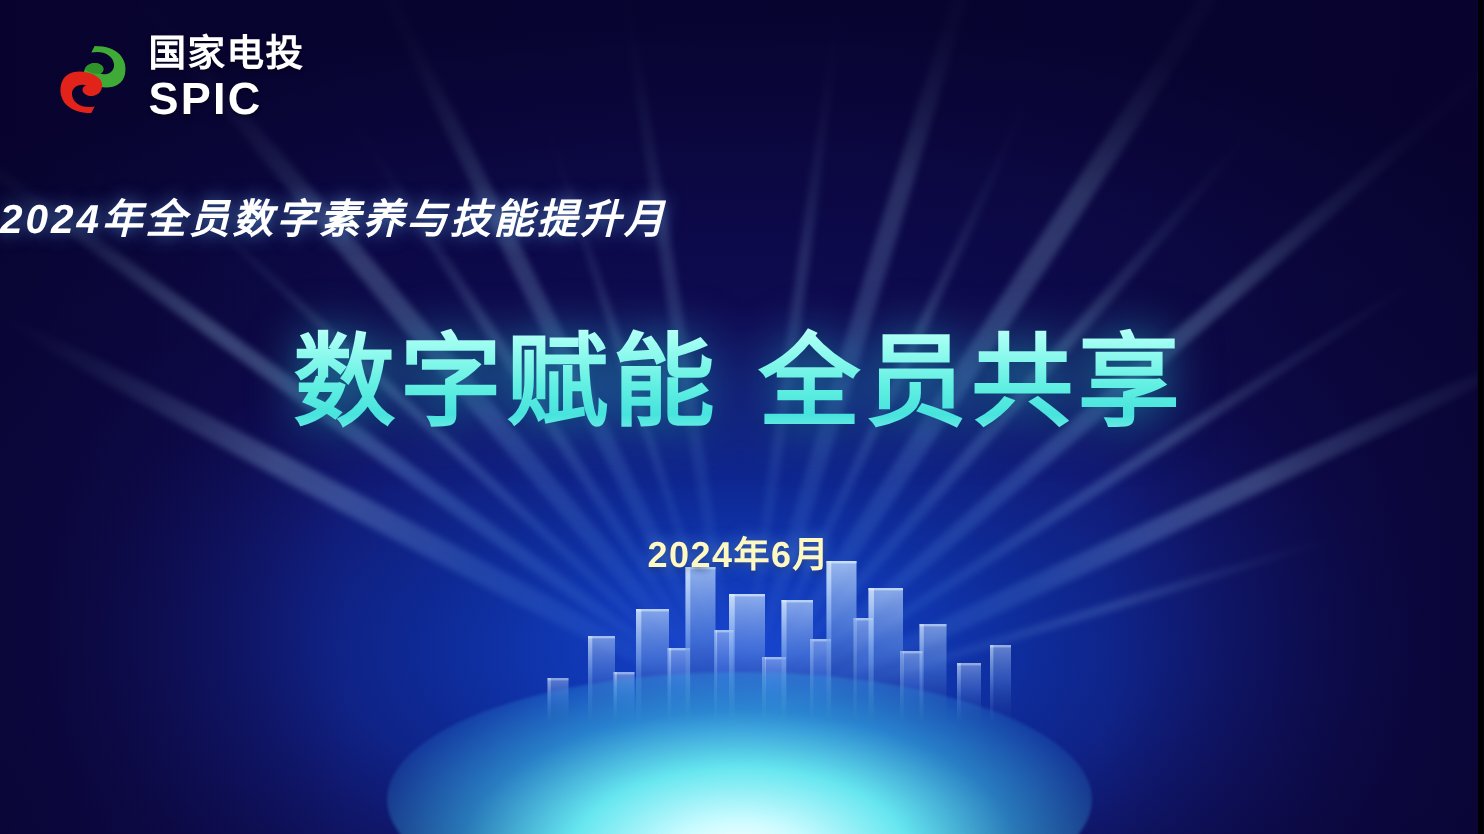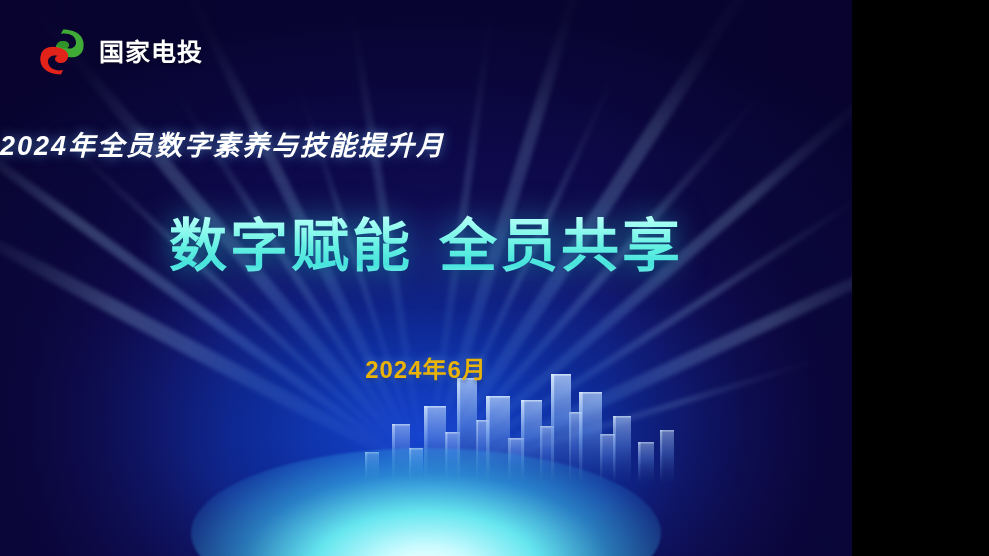--- a/index.html
+++ b/index.html
@@ -3,21 +3,21 @@
 <meta charset="utf-8">
 <title>SPIC Banner</title>
 <style>
   html, body {
     margin: 0;
     padding: 0;
     background: #000;
   }
   #stage {
     position: relative;
-    width: 852px;
+    width: 985px;
     height: 556px;
     overflow: hidden;
     font-family: "Liberation Sans", "DejaVu Sans", sans-serif;
     background: #0d0848;
     user-select: none;
   }
 
   
   .bg-base {
     position: absolute;
@@ -167,21 +167,21 @@
     letter-spacing: 2px;
     text-shadow:
       0 0 12px rgba(120,190,255,0.60),
       0 2px 5px rgba(0,10,60,0.55);
   }
   .headline {
     position: absolute;
     left: 0; right: 0;
     top: 199px;
     text-align: center;
-    font-size: 58px;
+    font-size: 68px;
     font-weight: bold;
     letter-spacing: 3px;
     background: linear-gradient(to bottom,
       #e9fffb 0%,
       #a8fff4 26%,
       #62f0e2 58%,
       #47e3dd 78%,
       #8ff6ee 100%);
     -webkit-background-clip: text;
     background-clip: text;
@@ -191,21 +191,21 @@
             drop-shadow(0 3px 6px rgba(0,20,80,0.55));
   }
   .headline .gap { display: inline-block; width: 26px; }
   .date {
     position: absolute;
     left: 0; right: 0;
     top: 350px;
     text-align: center;
     font-size: 24px;
     font-weight: bold;
-    color: #eab308;
+    color: #fef9c3;
     letter-spacing: 1px;
     text-shadow:
       0 0 10px rgba(130,195,255,0.55),
       0 2px 4px rgba(0,10,60,0.5);
   }
 </style>
 </head>
 <body>
 
 <div id="stage">
@@ -347,20 +347,21 @@
                C74 20, 60 15, 48 18 Z" fill="#3faa35"></path>
       <path d="M48 90 C20 90, 8 74, 12 56 C15 42, 30 38, 44 42
                C56 45, 64 52, 60 62 C57 70, 46 72, 40 67
                C36 64, 37 58, 42 57 C34 54, 24 59, 25 68
                C26 80, 40 85, 52 82 Z" fill="#e2231a"></path>
       <path d="M40 38 C43 30, 54 28, 60 33 C64 36, 63 42, 58 43
                C52 44, 46 42, 40 38 Z" fill="#2e8f28" opacity="0.85"></path>
     </svg>
     <div class="logo-words">
       <span class="logo-cn">国家电投</span>
+      <span class="logo-en">SPIC</span>
     </div>
   </div>
 
   <div class="subtitle">2024年全员数字素养与技能提升月</div>
 
   <div class="headline">
     <span>数字赋能</span><span class="gap"></span><span>全员共享</span>
   </div>
 
   <div class="date">2024年6月</div>

